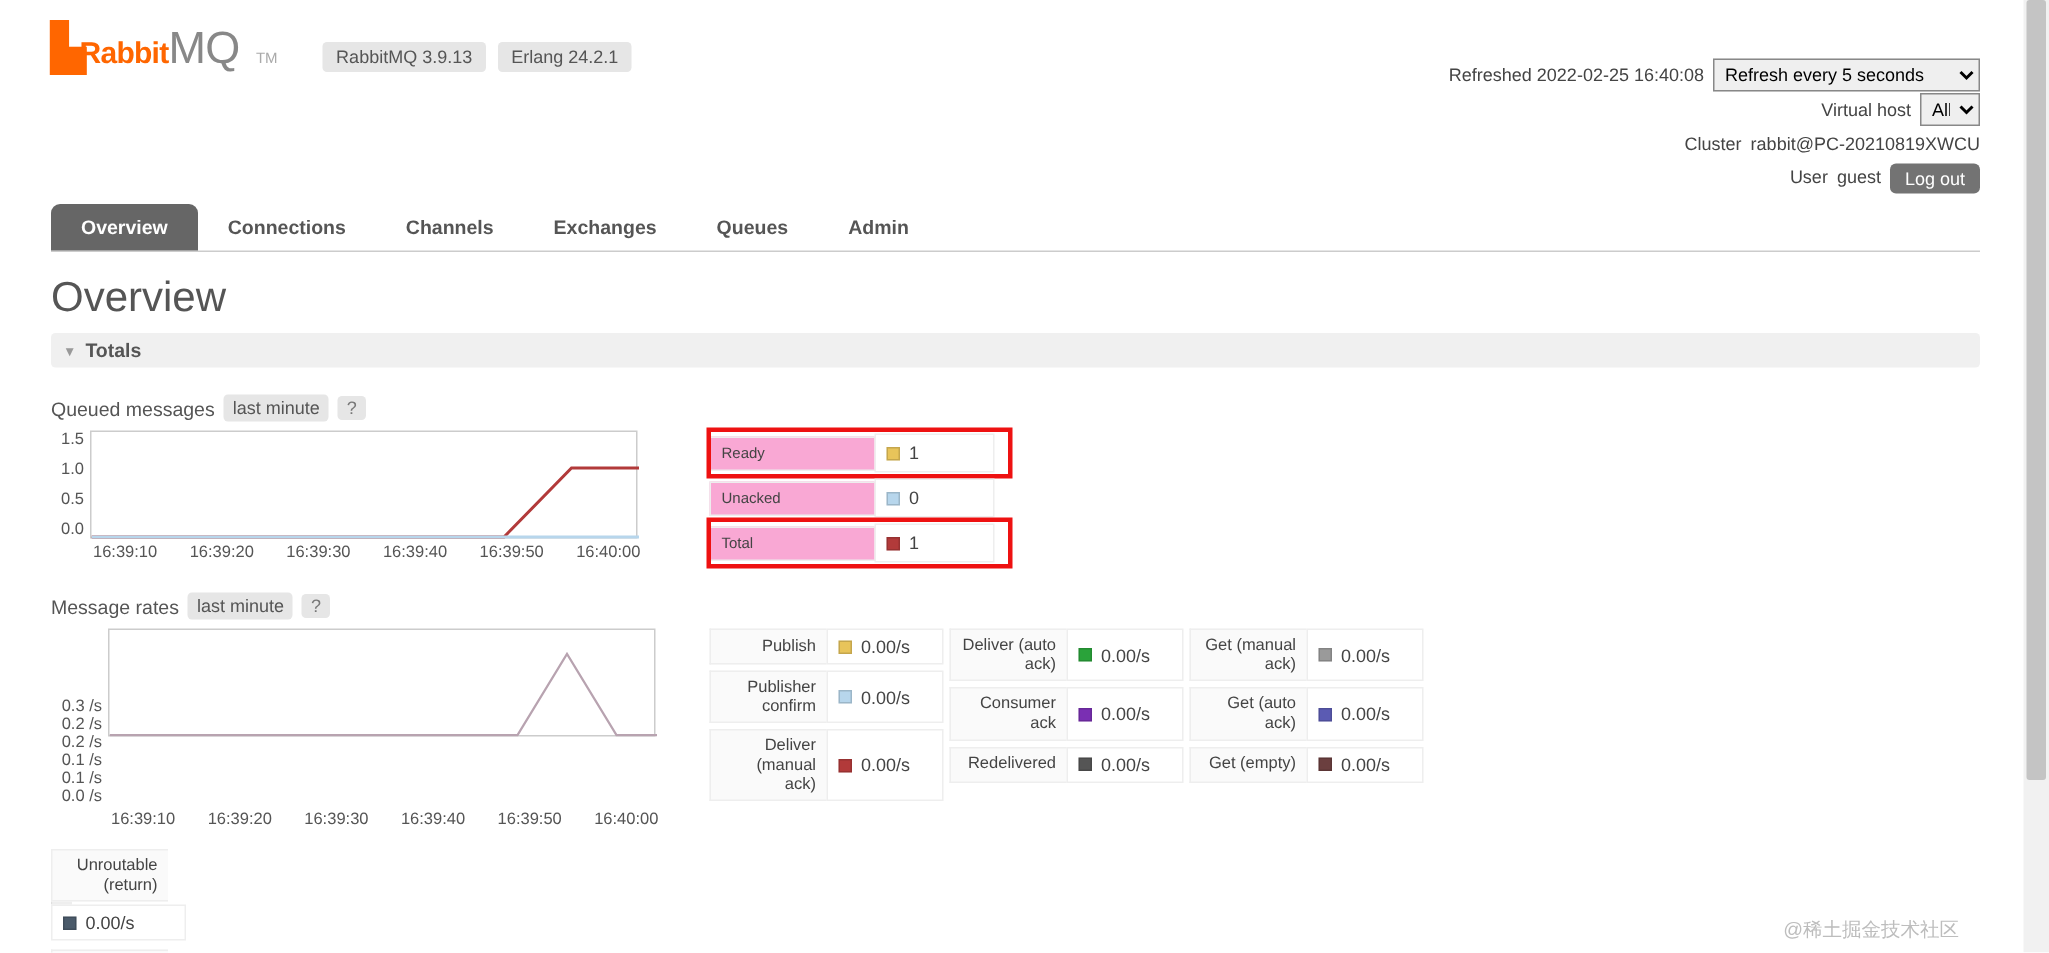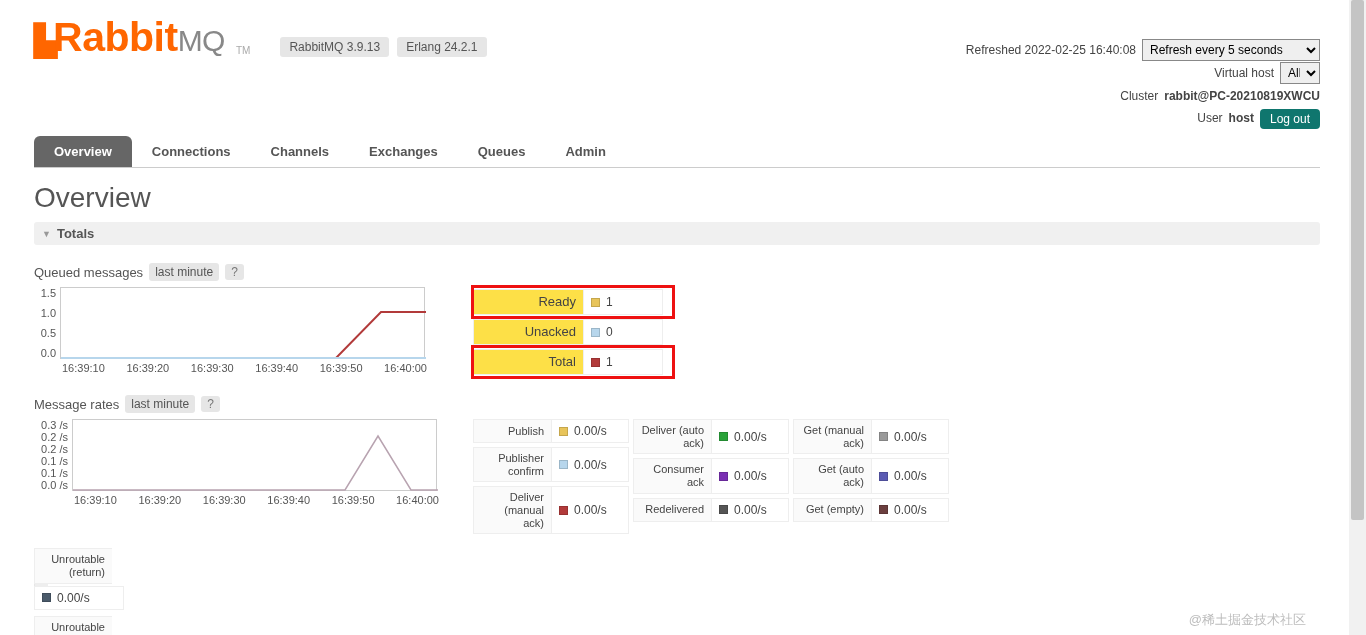--- a/index.html
+++ b/index.html
@@ -19,40 +19,40 @@
   .topbar {
     display: flex;
     justify-content: space-between;
     align-items: flex-start;
     padding: 8px 6px 0 0;
     margin-right: 40px;
   }
   .logo-area { display: flex; align-items: baseline; gap: 8px; padding-top: 6px; }
   .logo { display: flex; align-items: baseline; }
   .logo-icon { color: #f60; font-size: 30px; font-weight: 900; letter-spacing: -4px; }
-  .logo-rabbit { color: #f60; font-weight: 700; font-size: 41px; letter-spacing: -0.5px; }
+  .logo-rabbit { color: #f60; font-weight: 700; font-size: 20px; letter-spacing: -0.5px; }
   .logo-mq { color: #888; font-weight: 300; font-size: 30px; letter-spacing: -0.5px; }
   .logo-tm { color: #aaa; font-size: 10px; padding-left: 3px; align-self: flex-end; margin-bottom: 5px; }
   .pill { background: #e6e6e6; border-radius: 3px; padding: 3px 9px; font-size: 12px; color: #555; }
 
   .status-block { text-align: right; font-size: 12px; line-height: 1.9; color: #444; margin-top: 31px; }
   .status-row { display: flex; justify-content: flex-end; align-items: center; gap: 6px; }
   select {
     font-family: inherit;
     font-size: 12px;
     border: 1px solid #888;
     background: #efefef;
     padding: 2px 3px;
     height: 22px;
   }
   .refresh-select{ width:178px; }
   .vhost-select{ width:40px; }
-  .bold { font-weight: 700; }
+  .bold { font-weight: 400; }
   .logout-btn {
-    background: #0f766e; color: #fff; border: none; border-radius: 4px;
+    background: #737373; color: #fff; border: none; border-radius: 4px;
     padding: 3px 10px; font-size: 12px; cursor: pointer;
   }
 
   
   .nav {
     display: flex; gap: 0; margin-top: 6px;
     border-bottom: 1px solid #ccc;
     margin-right: 46px;
   }
   .nav-item {
@@ -96,36 +96,36 @@
     width: 365px;
     height: 72px;
     position: relative;
     background:#fff;
   }
   .ylabels {
     display:flex; flex-direction:column; justify-content:space-between;
     height:72px; font-size:11px; color:#555; text-align:right; padding-right:4px;
     min-width:26px;
   }
-  .ylabels-rates{ min-width:38px; }
+  .ylabels-rates{ min-width:38px;margin-top:46px; }
   .chart-wrap{ display:flex; }
   .xlabels {
     display:flex; justify-content:space-between;
     font-size:11px; color:#555; margin-top:3px;
     width:365px; margin-left:28px;
   }
   .xlabels-r{ margin-left:40px; }
   .xl{ white-space:nowrap; }
 
   
   .legend { display:flex; flex-direction:column; }
   .legend-row { display:flex; align-items:center; height:30px; }
   .legend-label {
-    width:85px; text-align:right; padding:5px 7px; font-size:13px;
-    border:1px solid #eee; border-right:none; background:#fde047; line-height:1.1;
+    width:85px; padding:5px 7px; font-size:10px;
+    border:1px solid #eee; border-right:none; background:#f9a8d4; line-height:1.1;
   }
   .legend-val {
     width:60px; padding:5px 7px; font-size:12px;
     border:1px solid #eee; display:flex; align-items:center; gap:6px;
   }
   .sw { width:9px; height:9px; display:inline-block; border:1px solid rgba(0,0,0,0.15);}
 
   .hl-red { outline: 3px solid #e11; outline-offset:-1px; }
 
   
@@ -203,21 +203,21 @@
         <select class="vhost-select">
           <option>All</option>
         </select>
       </div>
       <div class="status-row">
         <span>Cluster</span>
         <span class="bold">rabbit@PC-20210819XWCU</span>
       </div>
       <div class="status-row">
         <span>User</span>
-        <span class="bold">host</span>
+        <span class="bold">guest</span>
         <button class="logout-btn">Log out</button>
       </div>
     </div>
   </div>
 
   <div class="nav">
     <div class="nav-item active">Overview</div>
     <div class="nav-item">Connections</div>
     <div class="nav-item">Channels</div>
     <div class="nav-item">Exchanges</div>

